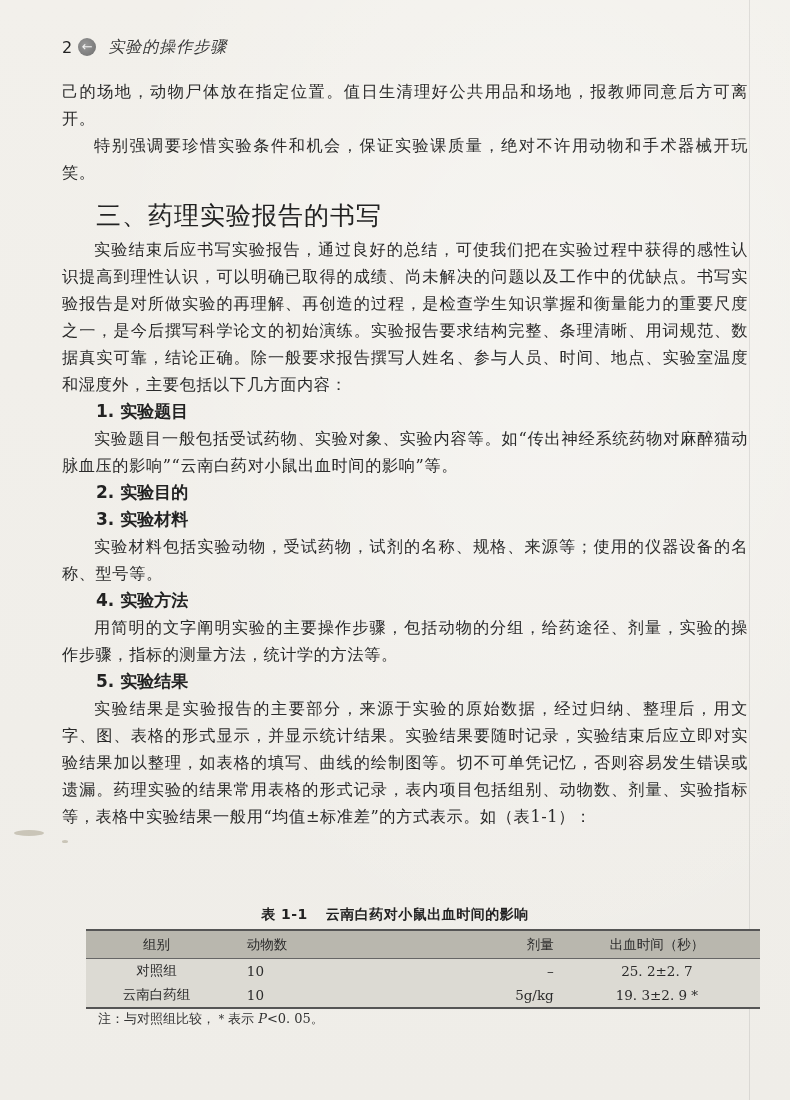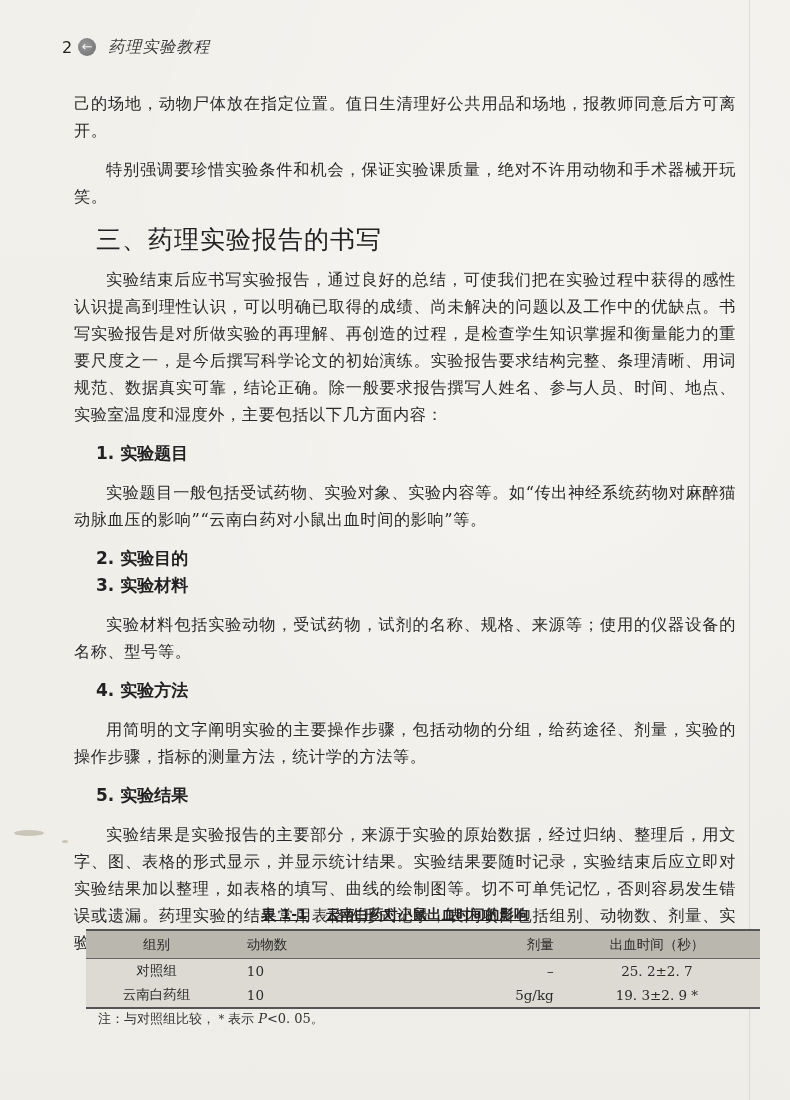--- a/index.html
+++ b/index.html
@@ -45,39 +45,39 @@
   }
   .book-title {
     font-family: "DejaVu Sans", sans-serif; font-style: italic;
     font-size: 16px; color: #3a3a3a; letter-spacing: 1px;
   }
   
   .content {
     position: absolute; left: 84px; top: 78px; width: 660px;
   }
   .p {
-    font-size: 16.2px; line-height: 27px; margin: 12px; text-align: justify;
+    font-size: 16.2px; line-height: 27px; margin: 0; text-align: justify;
     letter-spacing: 0.6px; text-align-last: left;
   }
   .p.indent { text-indent: 32px; }
   .section-title {
     font-family: "DejaVu Sans", "Liberation Sans", sans-serif;
     font-size: 25px; margin: 16px 0 6px 34px; letter-spacing: 1px; color: #222;
     height: 28px; line-height: 28px;
   }
   .sub-title {
     font-family: "DejaVu Sans", "Liberation Sans", sans-serif;
     font-weight: bold; font-size: 17px; line-height: 27px; margin: 0 0 0 34px;
     color: #222;
   }
   
   .table-caption {
     position: absolute; left: 0; width: 790px; top: 906px; text-align: center;
     font-family: "DejaVu Sans", "Liberation Sans", sans-serif;
-    font-size: 14px; color: #222; font-weight: bold; letter-spacing: 0.5px; text-decoration: underline;
+    font-size: 14px; color: #222; font-weight: bold; letter-spacing: 0.5px;
   }
   .table-caption .cap-num { margin-right: 18px; }
   .data-table {
     position: absolute; left: 86px; top: 929px; width: 674px;
     border-collapse: collapse; font-size: 13.5px; color: #2b2b2b;
   }
   .data-table th, .data-table td {
     padding: 0; height: 24px; font-weight: normal;
   }
   .data-table thead tr {
@@ -101,21 +101,21 @@
 <body>
 
 <div class="page">
   <div class="fold-line"></div>
   <div class="smudge"></div>
   <div class="smudge2"></div>
 
   <div class="running-head">
     <span class="page-num">2</span>
     <span class="arrow-badge">←</span>
-    <span class="book-title">药理实验教程</span>
+    <span class="book-title">实验的操作步骤</span>
   </div>
 
   <div class="content" style="left:62px; width:686px;">
     <p class="p">己的场地，动物尸体放在指定位置。值日生清理好公共用品和场地，报教师同意后方可离开。</p>
     <p class="p indent">特别强调要珍惜实验条件和机会，保证实验课质量，绝对不许用动物和手术器械开玩笑。</p>
 
     <div class="section-title">三、药理实验报告的书写</div>
     <p class="p indent">实验结束后应书写实验报告，通过良好的总结，可使我们把在实验过程中获得的感性认识提高到理性认识，可以明确已取得的成绩、尚未解决的问题以及工作中的优缺点。书写实验报告是对所做实验的再理解、再创造的过程，是检查学生知识掌握和衡量能力的重要尺度之一，是今后撰写科学论文的初始演练。实验报告要求结构完整、条理清晰、用词规范、数据真实可靠，结论正确。除一般要求报告撰写人姓名、参与人员、时间、地点、实验室温度和湿度外，主要包括以下几方面内容：</p>
 
     <div class="sub-title">1. 实验题目</div>

